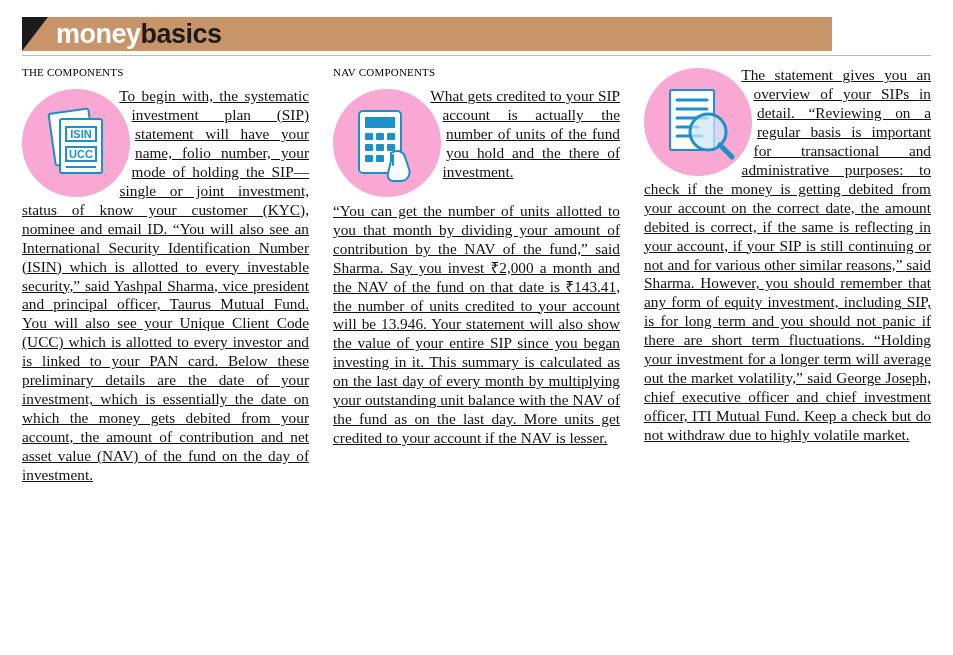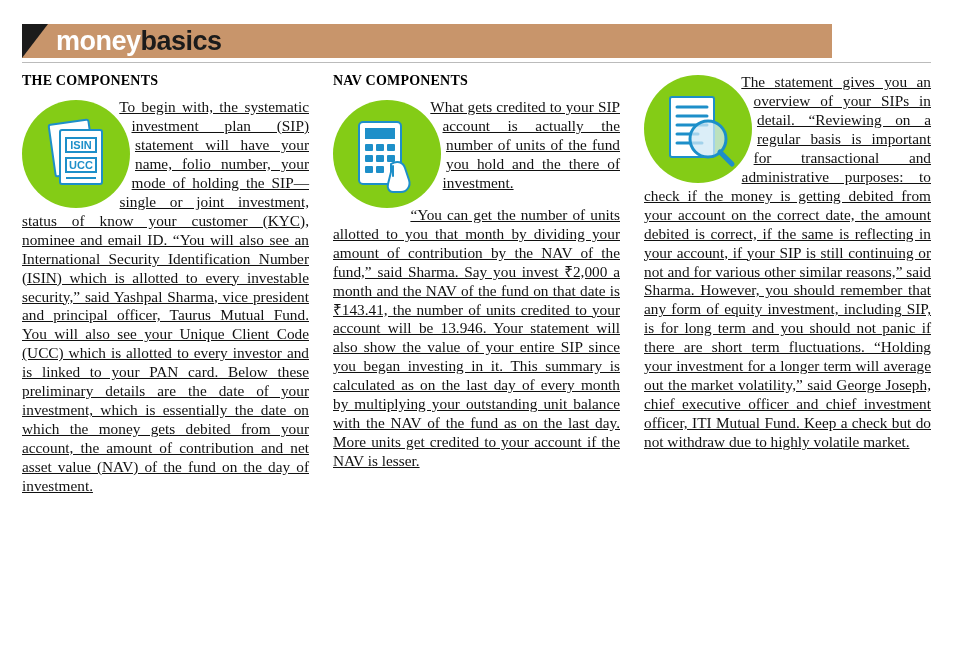--- a/index.html
+++ b/index.html
@@ -18,21 +18,21 @@
     position: relative;
     width: 953px;
     height: 655px;
     box-sizing: border-box;
     padding: 0 22px;
   }
 
   
   .masthead {
     position: relative;
-    margin-top: 24px;
+    margin-top: 17px;
     height: 34px;
     display: flex;
     align-items: flex-end;
   }
   .masthead-bar {
     background: #c8956b;
     height: 34px;
     width: 810px;
     display: flex;
     align-items: center;
@@ -78,44 +78,44 @@
   .columns {
     display: flex;
     gap: 24px;
   }
   .col {
     width: 287px;
     position: relative;
   }
   .col-head {
     font-family: "Liberation Serif", serif;
-    font-weight: bold;
-    font-size: 14px;
+    font-weight: normal;
+    font-size: 11px;
     letter-spacing: 0.2px;
     margin-bottom: 9px;
     color: #000000;
   }
   .body-text {
     font-size: 15.3px;
     line-height: 1.24;
     text-align: justify;
     text-justify: inter-word;
     hyphens: auto;
     color: #111111;
   }
   .body-text p { margin: 0 0 0 0; text-decoration: underline; }
-  .body-text p + p { margin-top: 13px; }
+  .body-text p + p { margin-top: 20px; }
 
   
   .icon-circle {
     float: left;
     width: 108px;
     height: 108px;
     border-radius: 50%;
-    background: #84cc16;
+    background: #f9a8d4;
     margin: 2px 10px 4px 0;
     shape-outside: circle(54px);
     position: relative;
   }
   .icon-circle svg { display: block; }
 </style>
 </head>
 <body>
 
 <div class="page">

